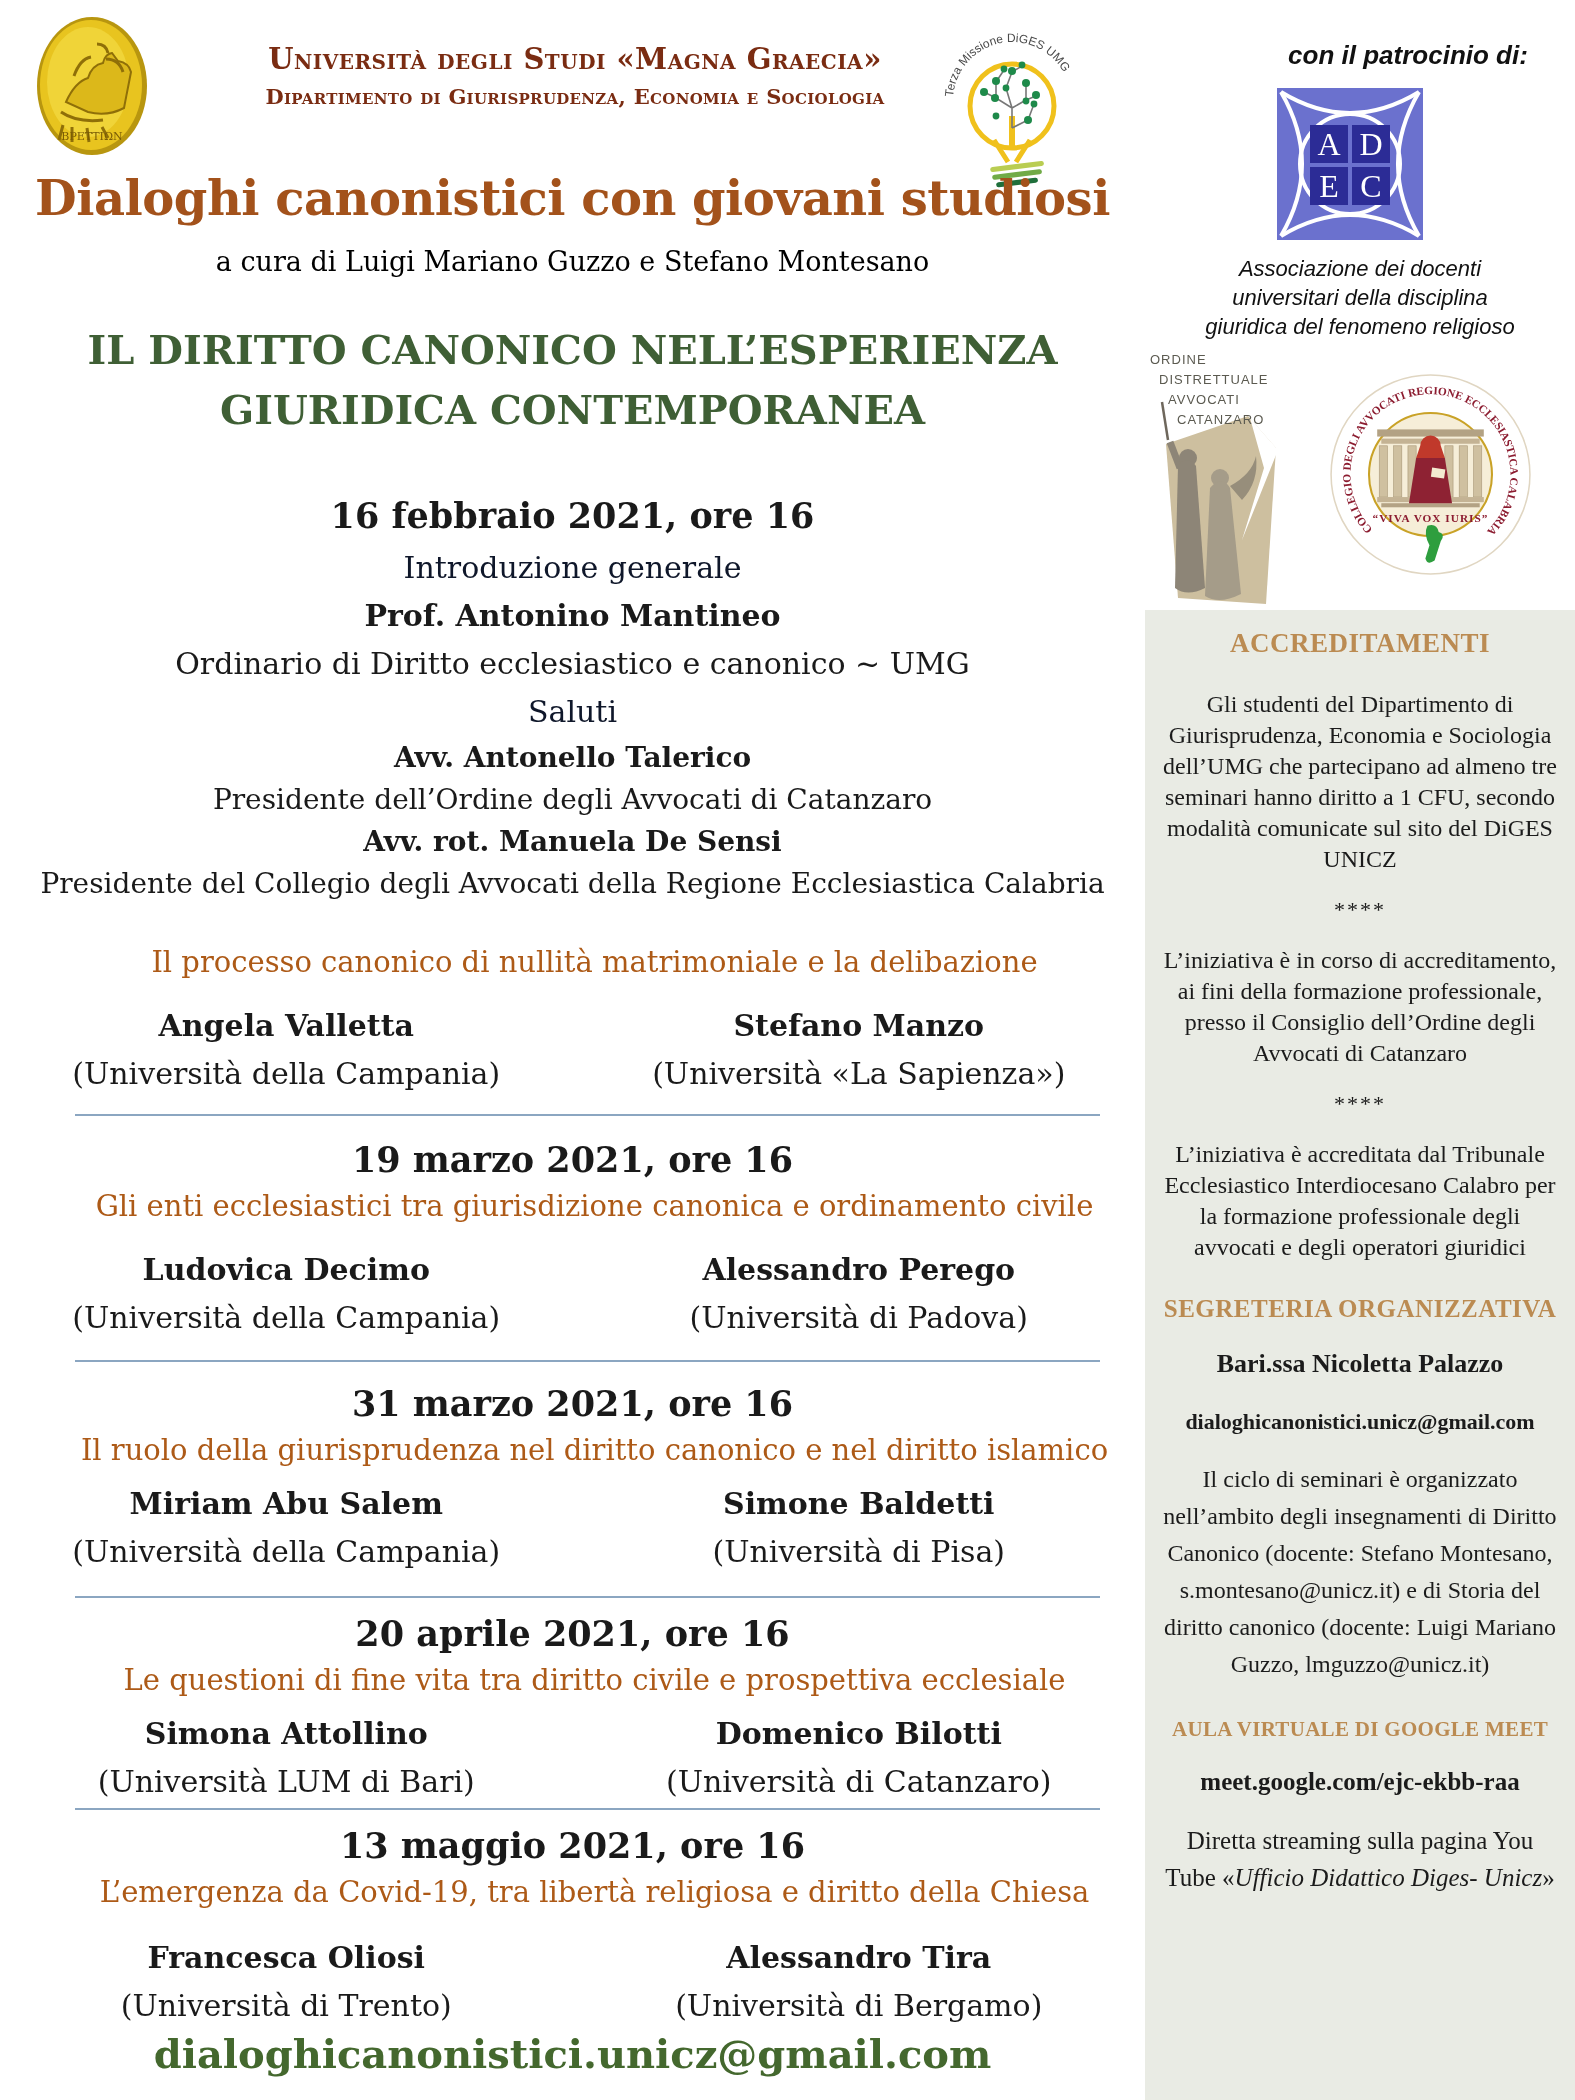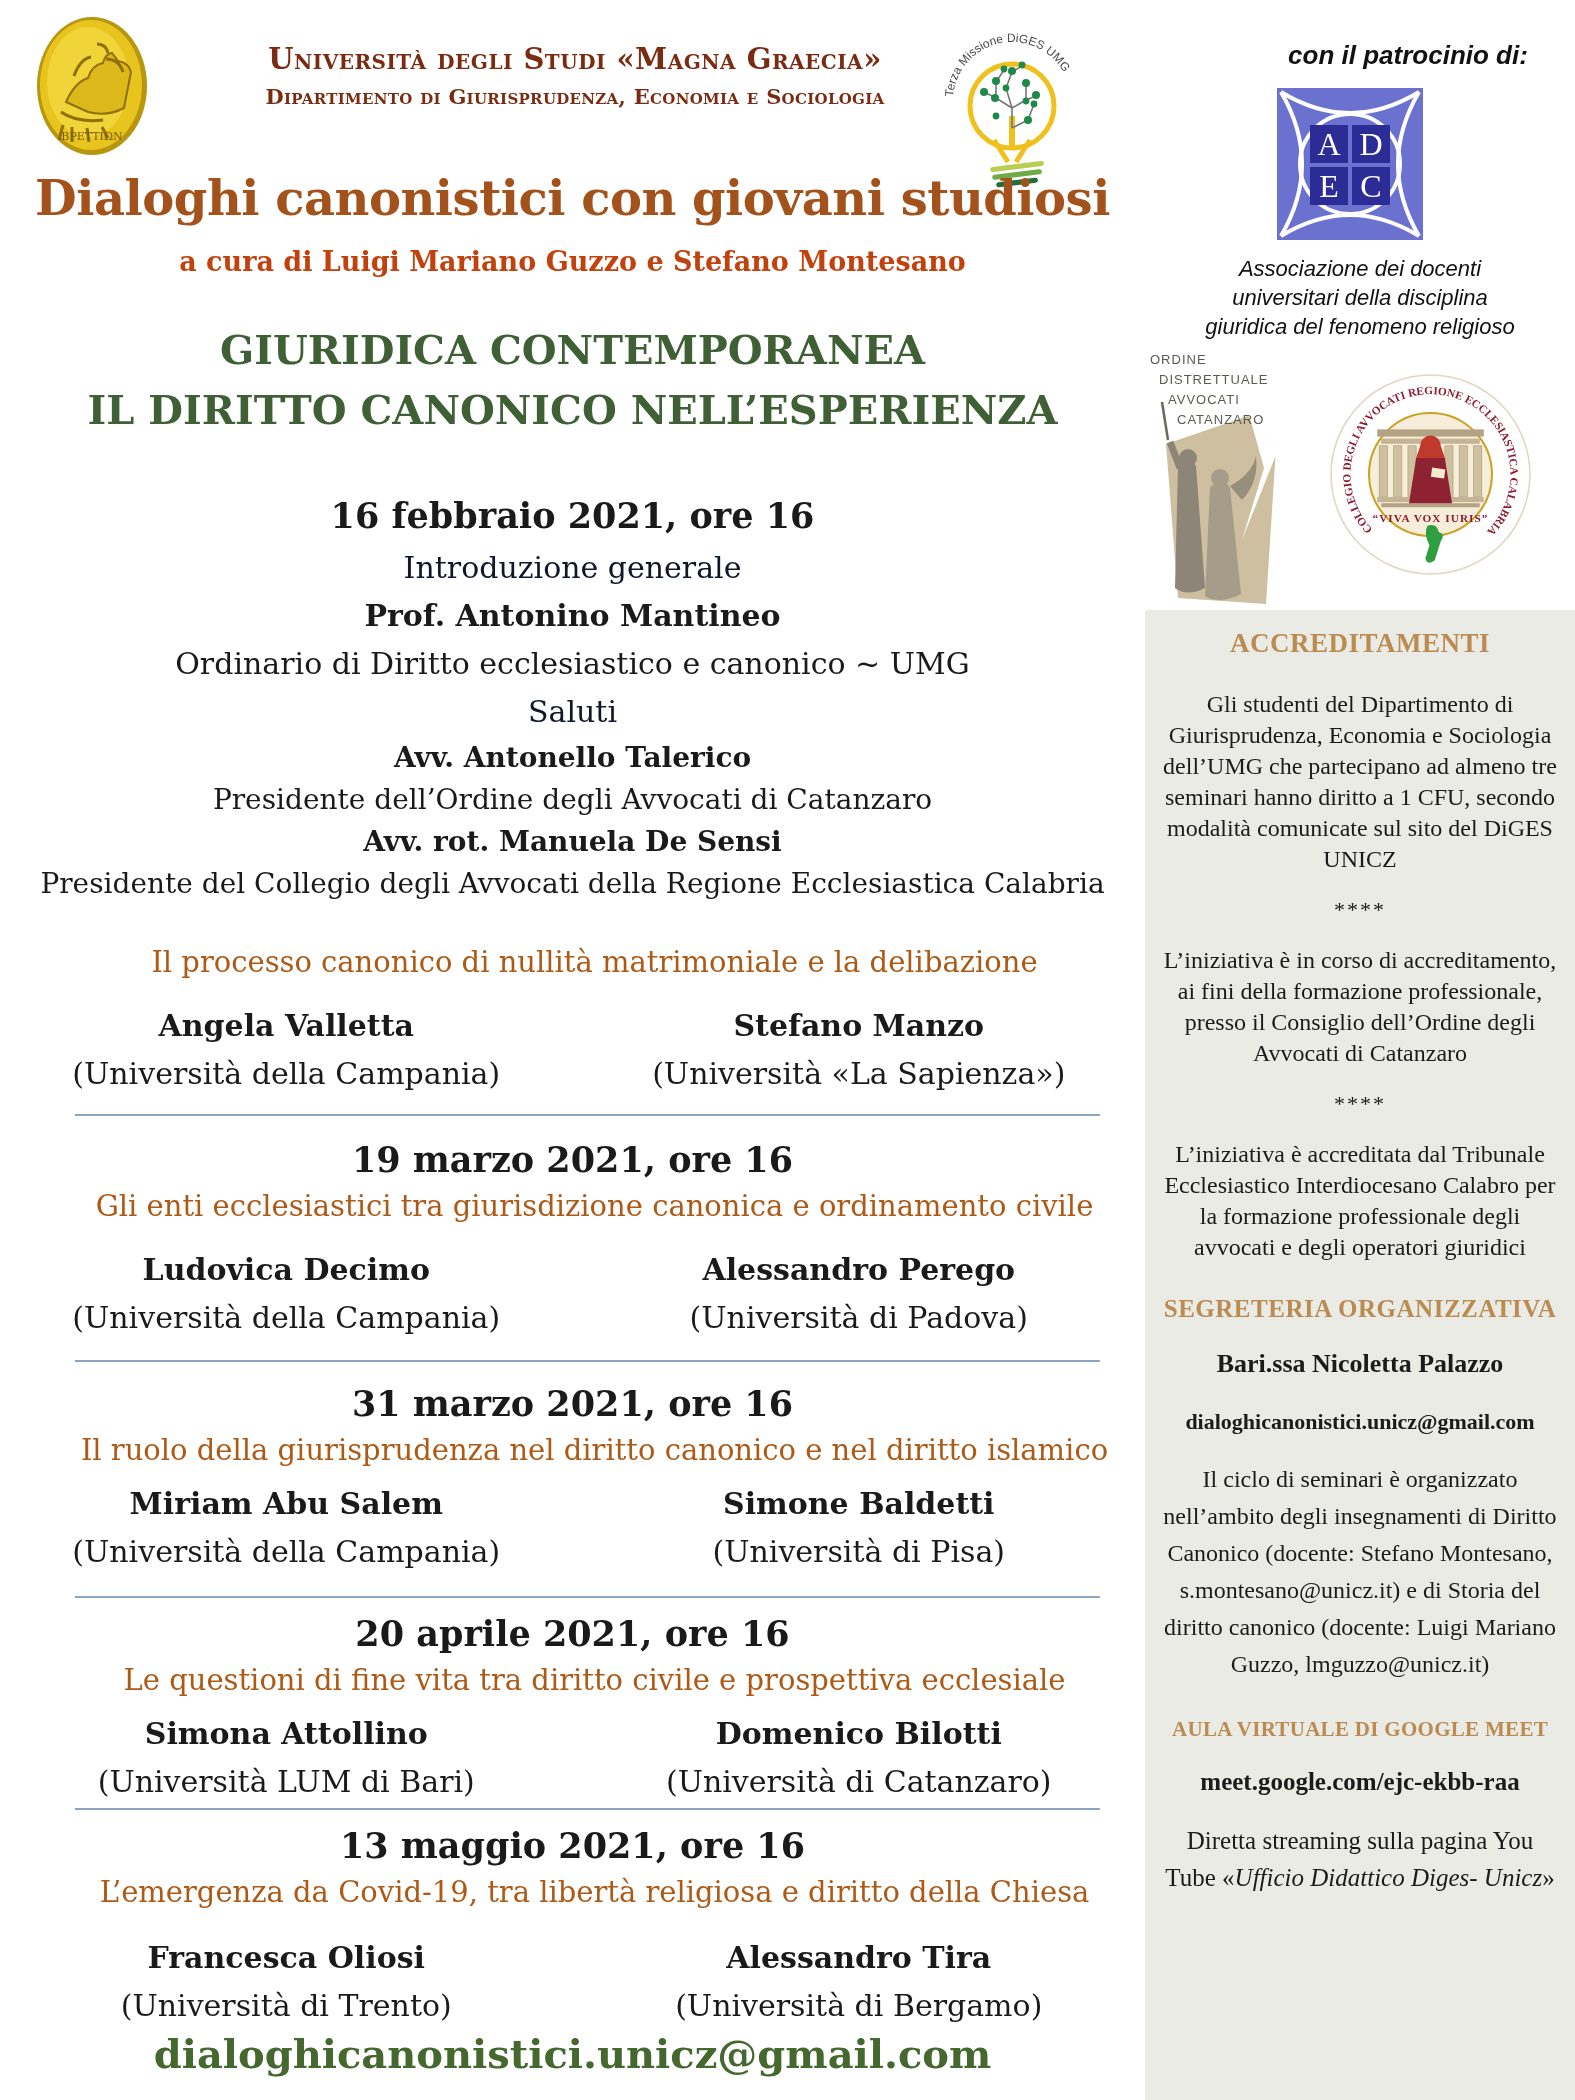--- a/index.html
+++ b/index.html
@@ -10,21 +10,21 @@
 
   
   .coin{left:34px;top:14px;width:116px;height:144px;}
   .header-text{left:160px;top:42px;width:830px;text-align:center;}
   .university{font-size:29px;font-weight:bold;font-variant:small-caps;color:#7a2c12;letter-spacing:.5px;}
   .department{font-size:21px;font-weight:bold;font-variant:small-caps;color:#7a2c12;margin-top:8px;letter-spacing:.3px;}
   .bulb{left:934px;top:4px;width:155px;height:186px;}
 
   .main-title{left:0;top:170px;width:1145px;text-align:center;font-size:48px;font-weight:bold;
               color:#a3521b;letter-spacing:-.5px;white-space:nowrap;}
-  .curators{left:0;top:246px;width:1145px;text-align:center;font-size:27px;font-weight:bold;color:#c2410c;}
+  .curators{left:0;top:246px;width:1145px;text-align:center;font-size:27px;font-weight:normal;color:#000000;}
   .green-heading{left:0;top:320px;width:1145px;text-align:center;color:#3f5f35;font-weight:bold;
                  font-size:40px;line-height:60px;}
 
   
   .intro{left:0;top:494px;width:1145px;text-align:center;}
   .i-date{font-size:35px;font-weight:bold;line-height:44px;margin-bottom:10px;}
   .i-label{font-size:30px;line-height:40px;color:#0f172a;margin-bottom:8px;}
   .i-name{font-size:30px;line-height:40px;font-weight:bold;margin-bottom:8px;}
   .i-role{font-size:30px;line-height:40px;margin-bottom:8px;white-space:nowrap;}
   .i-name-sm{font-size:28px;line-height:36px;font-weight:bold;margin-bottom:6px;}
@@ -119,22 +119,22 @@
         <rect x="58" y="168" width="50" height="5" rx="2.5" fill="#71ab47" transform="rotate(-7 83 170)"></rect>
         <rect x="62" y="176" width="42" height="5" rx="2.5" fill="#1f6f3b" transform="rotate(-7 83 178)"></rect>
       </g>
     </svg>
   </div>
 
   <div class="abs main-title">Dialoghi canonistici con giovani studiosi</div>
   <div class="abs curators">a cura di Luigi Mariano Guzzo e Stefano Montesano</div>
 
   <div class="abs green-heading">
+    <div>IL DIRITTO CANONICO NELL’ESPERIENZA</div>
     <div>GIURIDICA CONTEMPORANEA</div>
-    <div>IL DIRITTO CANONICO NELL’ESPERIENZA</div>
   </div>
 
   <div class="abs intro">
     <div class="i-date">16 febbraio 2021, ore 16</div>
     <div class="i-label">Introduzione generale</div>
     <div class="i-name">Prof. Antonino Mantineo</div>
     <div class="i-role">Ordinario di Diritto ecclesiastico e canonico ~ UMG</div>
     <div class="i-label">Saluti</div>
     <div class="i-name-sm">Avv. Antonello Talerico</div>
     <div class="i-role-sm">Presidente dell’Ordine degli Avvocati di Catanzaro</div>

